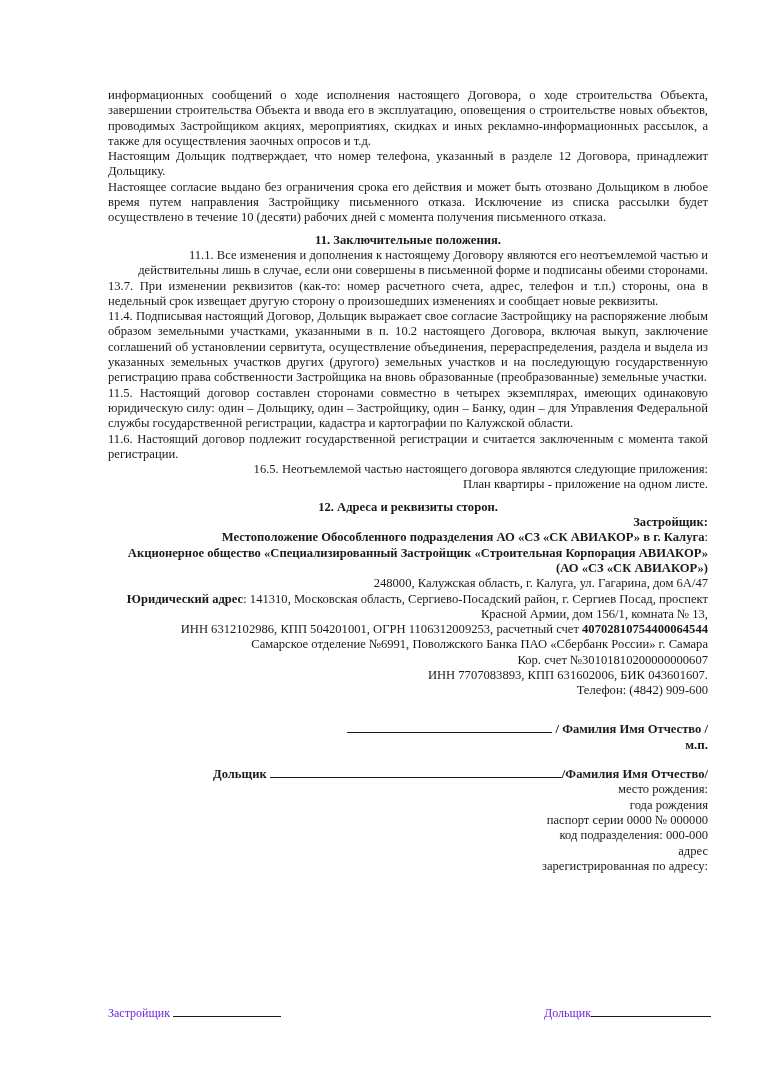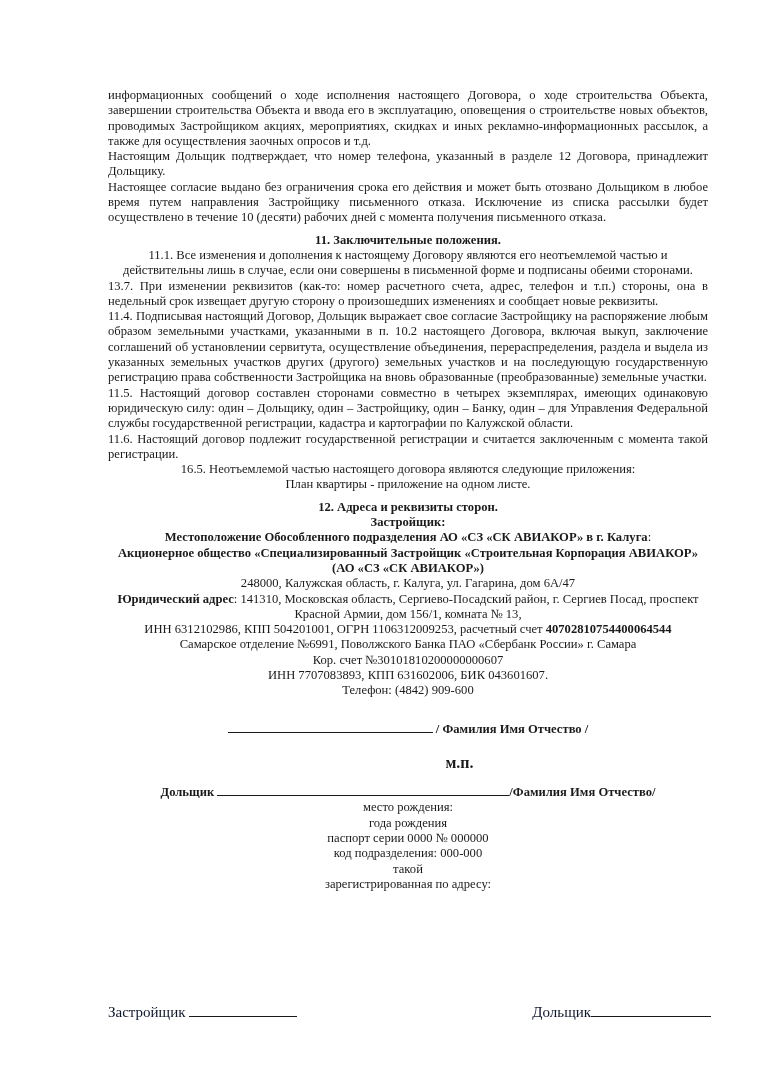--- a/index.html
+++ b/index.html
@@ -3,31 +3,31 @@
 <meta charset="utf-8">
 <style>
   html, body { margin: 0; padding: 0; background: #ffffff; }
   body { width: 764px; height: 1080px; position: relative; overflow: hidden; }
   .page {
     position: absolute; left: 108px; top: 88px; width: 600px;
     font-family: "Liberation Serif", "DejaVu Serif", serif;
     font-size: 12.6px; line-height: 15.3px; color: #1a1a1a;
   }
   .p { margin: 0; text-align: justify; }
-  .p.left { text-align: center; }
+  .p.left { text-align: right; }
   .heading { text-align: center; font-weight: bold; margin: 7px 0 0 0; }
   .b { font-weight: bold; }
   .gap-s { height: 14px; }
   .gap-m { height: 22px; }
   .sig-line { display: inline-block; border-bottom: 1px solid #1a1a1a; height: 11px; vertical-align: baseline; }
-  .mp { font-weight: bold; font-size: 16px; padding-left: 103px; margin-top: 18px; }
+  .mp { font-weight: bold; font-size: 13px; padding-left: 103px; margin-top: 0; }
   .bottom-row {
     position: absolute; left: 108px; top: 1005px; width: 603px;
     font-family: "Liberation Serif", "DejaVu Serif", serif;
-    font-size: 15px; line-height: 15px; color: #0f172a;
+    font-size: 12px; line-height: 15px; color: #6d28d9;
     display: flex; justify-content: space-between;
   }
 </style>
 </head>
 <body>
 
 <div class="page">
 
   <p class="p">информационных сообщений о ходе исполнения настоящего Договора, о ходе строительства Объекта, завершении строительства Объекта и ввода его в эксплуатацию, оповещения о строительстве новых объектов, проводимых Застройщиком  акциях, мероприятиях, скидках и иных рекламно-информационных рассылок, а также для осуществления заочных опросов и т.д.</p>
   <p class="p">Настоящим Дольщик подтверждает,  что номер телефона, указанный в разделе 12 Договора, принадлежит Дольщику.</p>
@@ -57,20 +57,20 @@
   <div class="gap-m"></div>
   <p class="p left"><span class="sig-line" style="width:205px"></span><span class="b"> / Фамилия Имя Отчество /</span></p>
   <p class="p left mp">м.п.</p>
 
   <div class="gap-s"></div>
   <p class="p left"><span class="b">Дольщик </span><span class="sig-line" style="width:292px"></span><span class="b">/Фамилия Имя Отчество/</span></p>
   <p class="p left">место рождения:</p>
   <p class="p left">года рождения</p>
   <p class="p left">паспорт серии 0000 № 000000</p>
   <p class="p left">код подразделения: 000-000</p>
-  <p class="p left">такой</p>
+  <p class="p left">адрес</p>
   <p class="p left">зарегистрированная по адресу:</p>
 </div>
 
 <div class="bottom-row">
   <div><span>Застройщик </span><span class="sig-line" style="width:108px"></span></div>
   <div><span>Дольщик</span><span class="sig-line" style="width:120px"></span></div>
 </div>
 
 </body></html>

